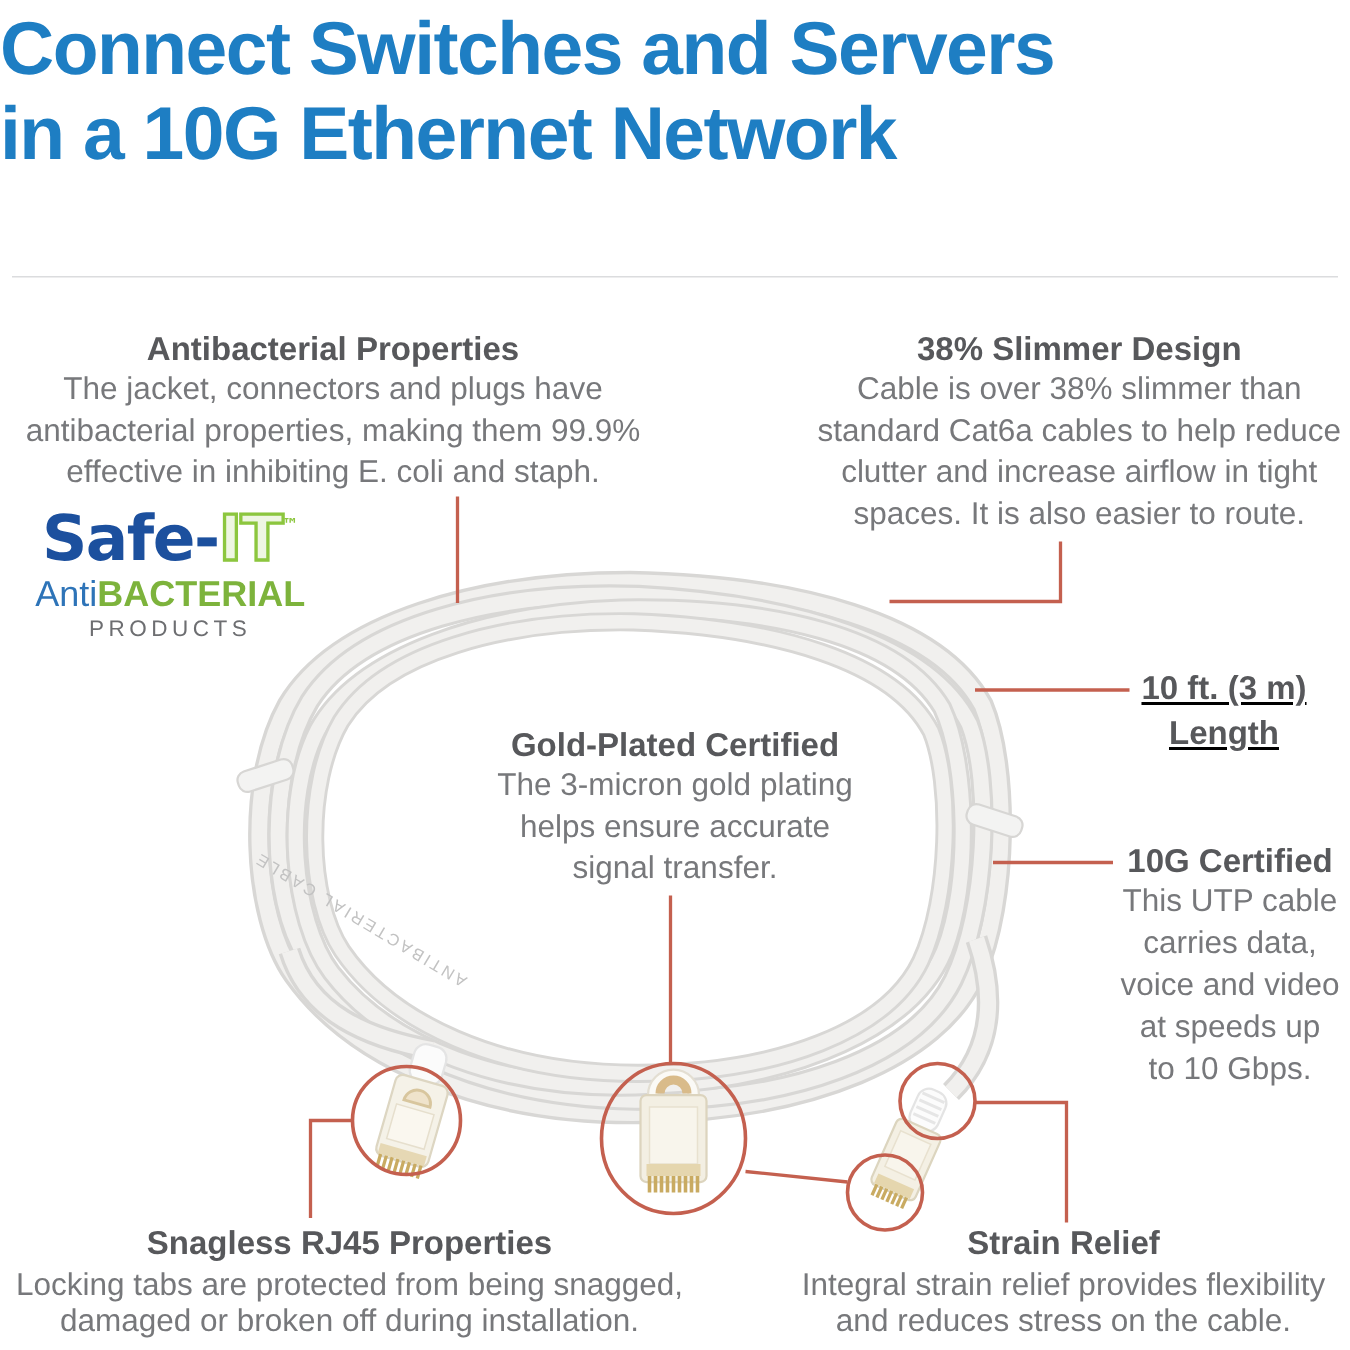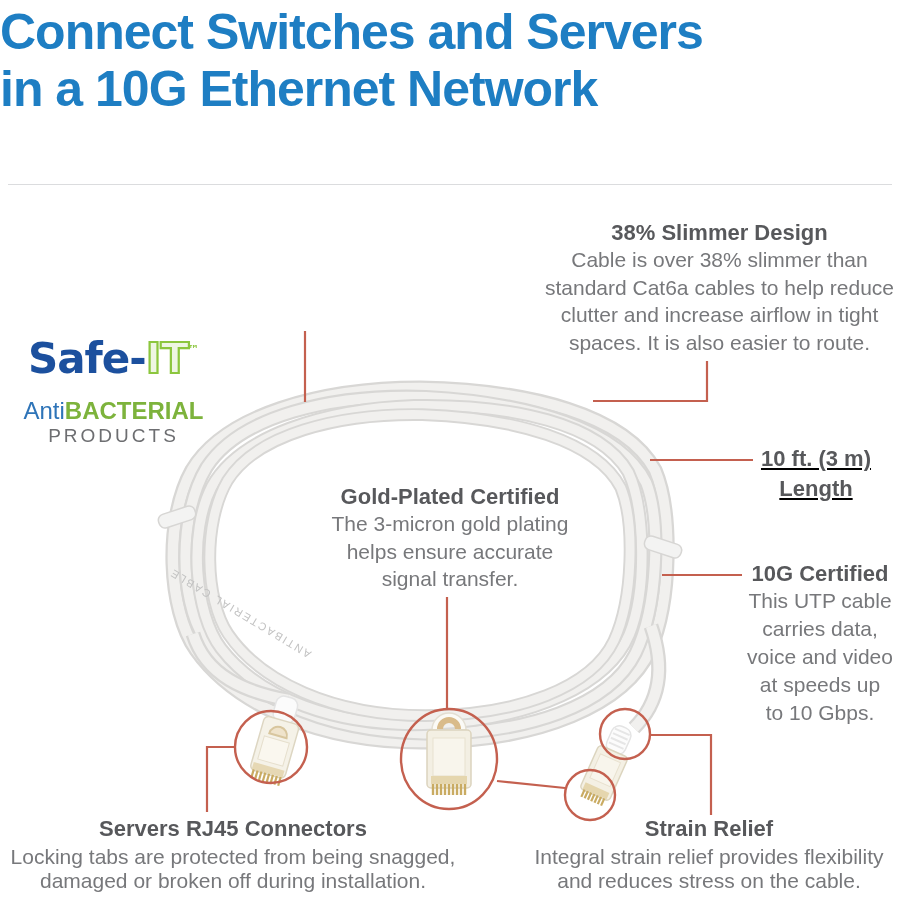--- a/index.html
+++ b/index.html
@@ -26,24 +26,24 @@
   .c-strain{left:504px;top:815px;width:410px;}
   .c-snag .h,.c-strain .h{margin-bottom:3px;}
   .c-snag .b,.c-strain .b{line-height:23.5px;}
   
   .logo{position:absolute;left:16px;top:327px;width:195px;text-align:center;}
   .logo-line1{font-family:"DejaVu Sans",sans-serif;font-weight:700;font-size:42px;
               line-height:46px;letter-spacing:-1px;white-space:nowrap;}
   .logo-safe{color:#1c509e;}
   .logo-it{color:#eef6e2;-webkit-text-stroke:2.2px #8cc63e;}
   .logo-tm{color:#8cc63e;font-size:11px;vertical-align:20px;letter-spacing:0;-webkit-text-stroke:0;}
-  .logo-line2{font-size:24px;line-height:25px;margin-top:16px;white-space:nowrap;}
+  .logo-line2{font-size:24px;line-height:25px;margin-top:2px;white-space:nowrap;}
   .logo-anti{color:#2e74b8;}
   .logo-bact{color:#7db33c;font-weight:700;}
-  .logo-line3{font-size:19px;color:#6d6e71;letter-spacing:3px;margin-top:2px;white-space:nowrap;}
+  .logo-line3{font-size:15px;color:#6d6e71;letter-spacing:3px;margin-top:2px;white-space:nowrap;}
   
   .art{position:absolute;left:0;top:0;width:900px;height:900px;}
 </style>
 </head>
 <body>
 
 <div class="page">
 
   <svg class="art" viewBox="0 0 900 900" xmlns="http://www.w3.org/2000/svg">
 
@@ -157,20 +157,26 @@
       <circle cx="590" cy="795" r="25" stroke-width="2.4"></circle>
     </g>
   </svg>
 
   <div class="title">
     <div>Connect Switches and Servers</div>
     <div>in a 10G Ethernet Network</div>
   </div>
   <div class="divider"></div>
 
+  <div class="callout c-anti">
+    <div class="h">Antibacterial Properties</div>
+    <div class="b">The jacket, connectors and plugs have</div>
+    <div class="b">antibacterial properties, making them 99.9%</div>
+    <div class="b">effective in inhibiting E. coli and staph.</div>
+  </div>
 
   <div class="callout c-slim">
     <div class="h">38% Slimmer Design</div>
     <div class="b">Cable is over 38% slimmer than</div>
     <div class="b">standard Cat6a cables to help reduce</div>
     <div class="b">clutter and increase airflow in tight</div>
     <div class="b">spaces. It is also easier to route.</div>
   </div>
 
   <div class="logo">
@@ -194,21 +200,21 @@
   <div class="callout c-cert">
     <div class="h">10G Certified</div>
     <div class="b">This UTP cable</div>
     <div class="b">carries data,</div>
     <div class="b">voice and video</div>
     <div class="b">at speeds up</div>
     <div class="b">to 10 Gbps.</div>
   </div>
 
   <div class="callout c-snag">
-    <div class="h">Servers RJ45 Connectors</div>
+    <div class="h">Snagless RJ45 Properties</div>
     <div class="b">Locking tabs are protected from being snagged,</div>
     <div class="b">damaged or broken off during installation.</div>
   </div>
 
   <div class="callout c-strain">
     <div class="h">Strain Relief</div>
     <div class="b">Integral strain relief provides flexibility</div>
     <div class="b">and reduces stress on the cable.</div>
   </div>
 

